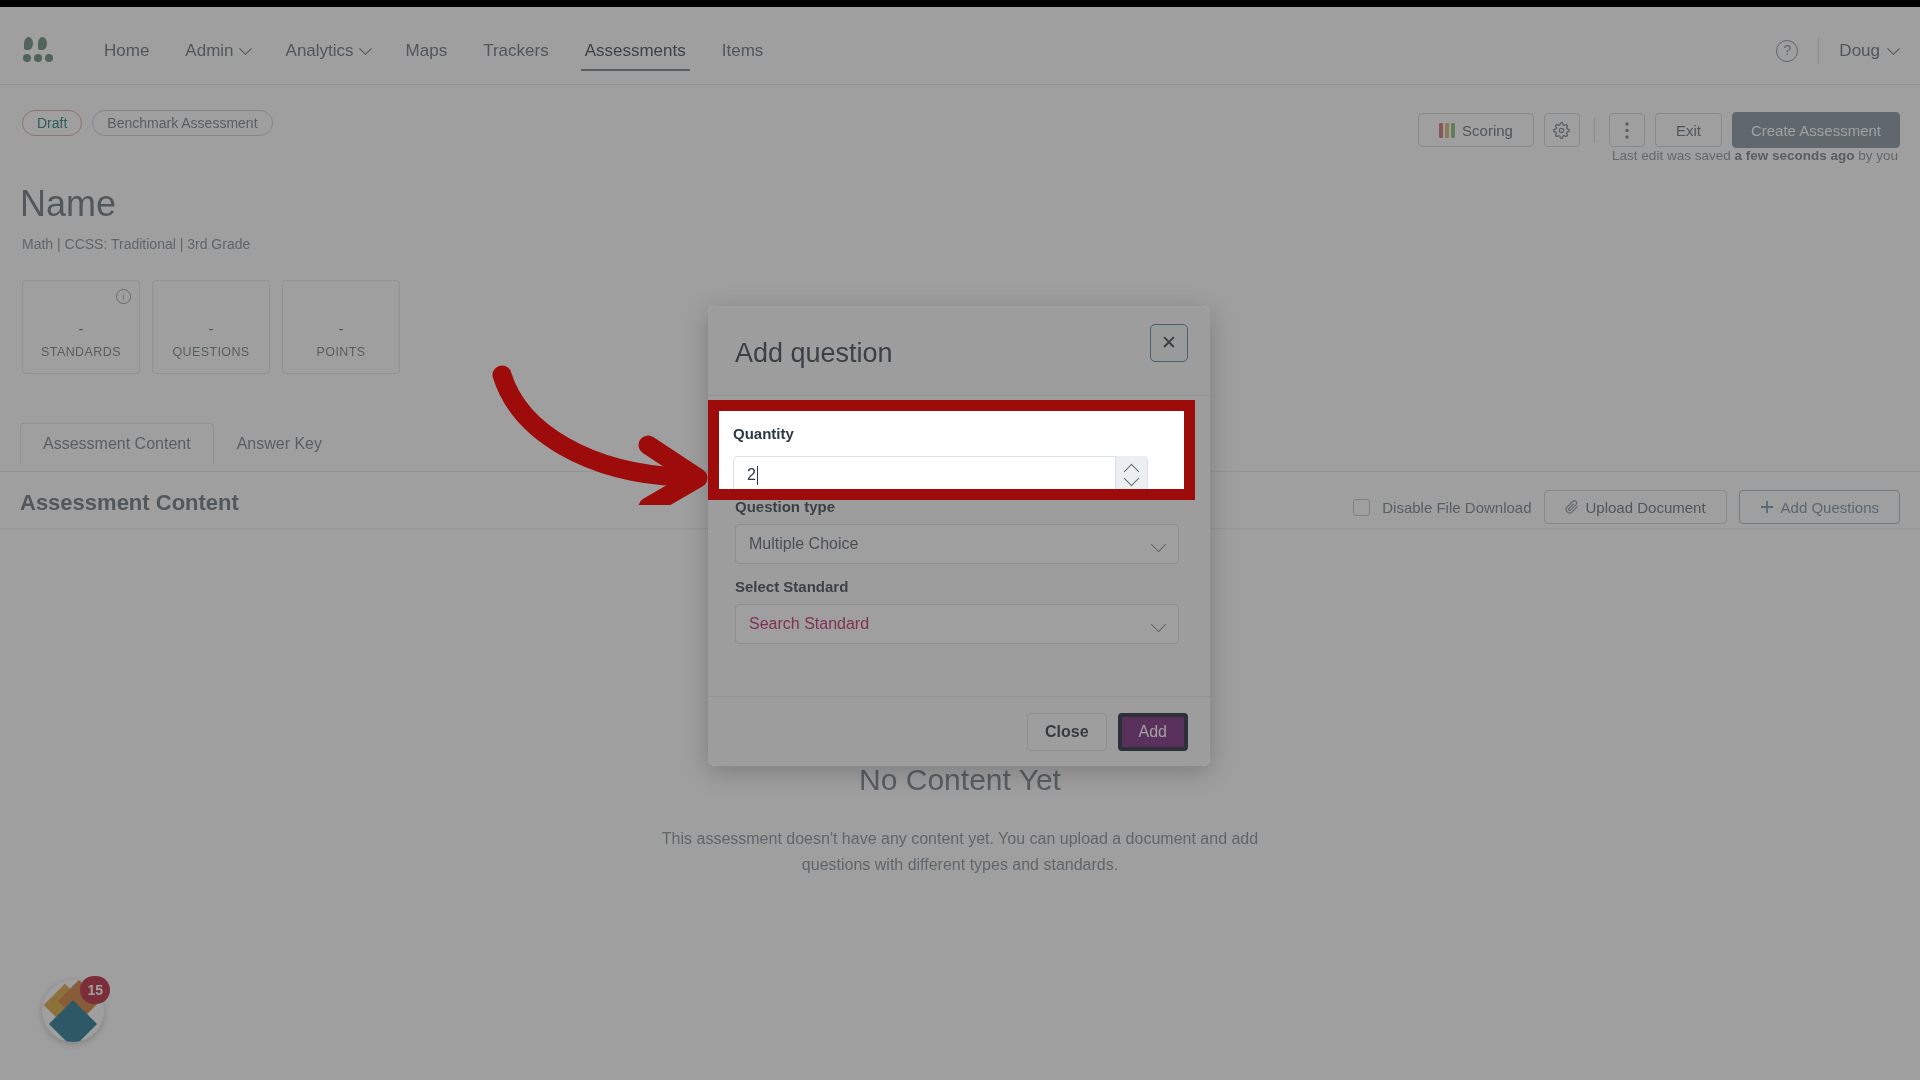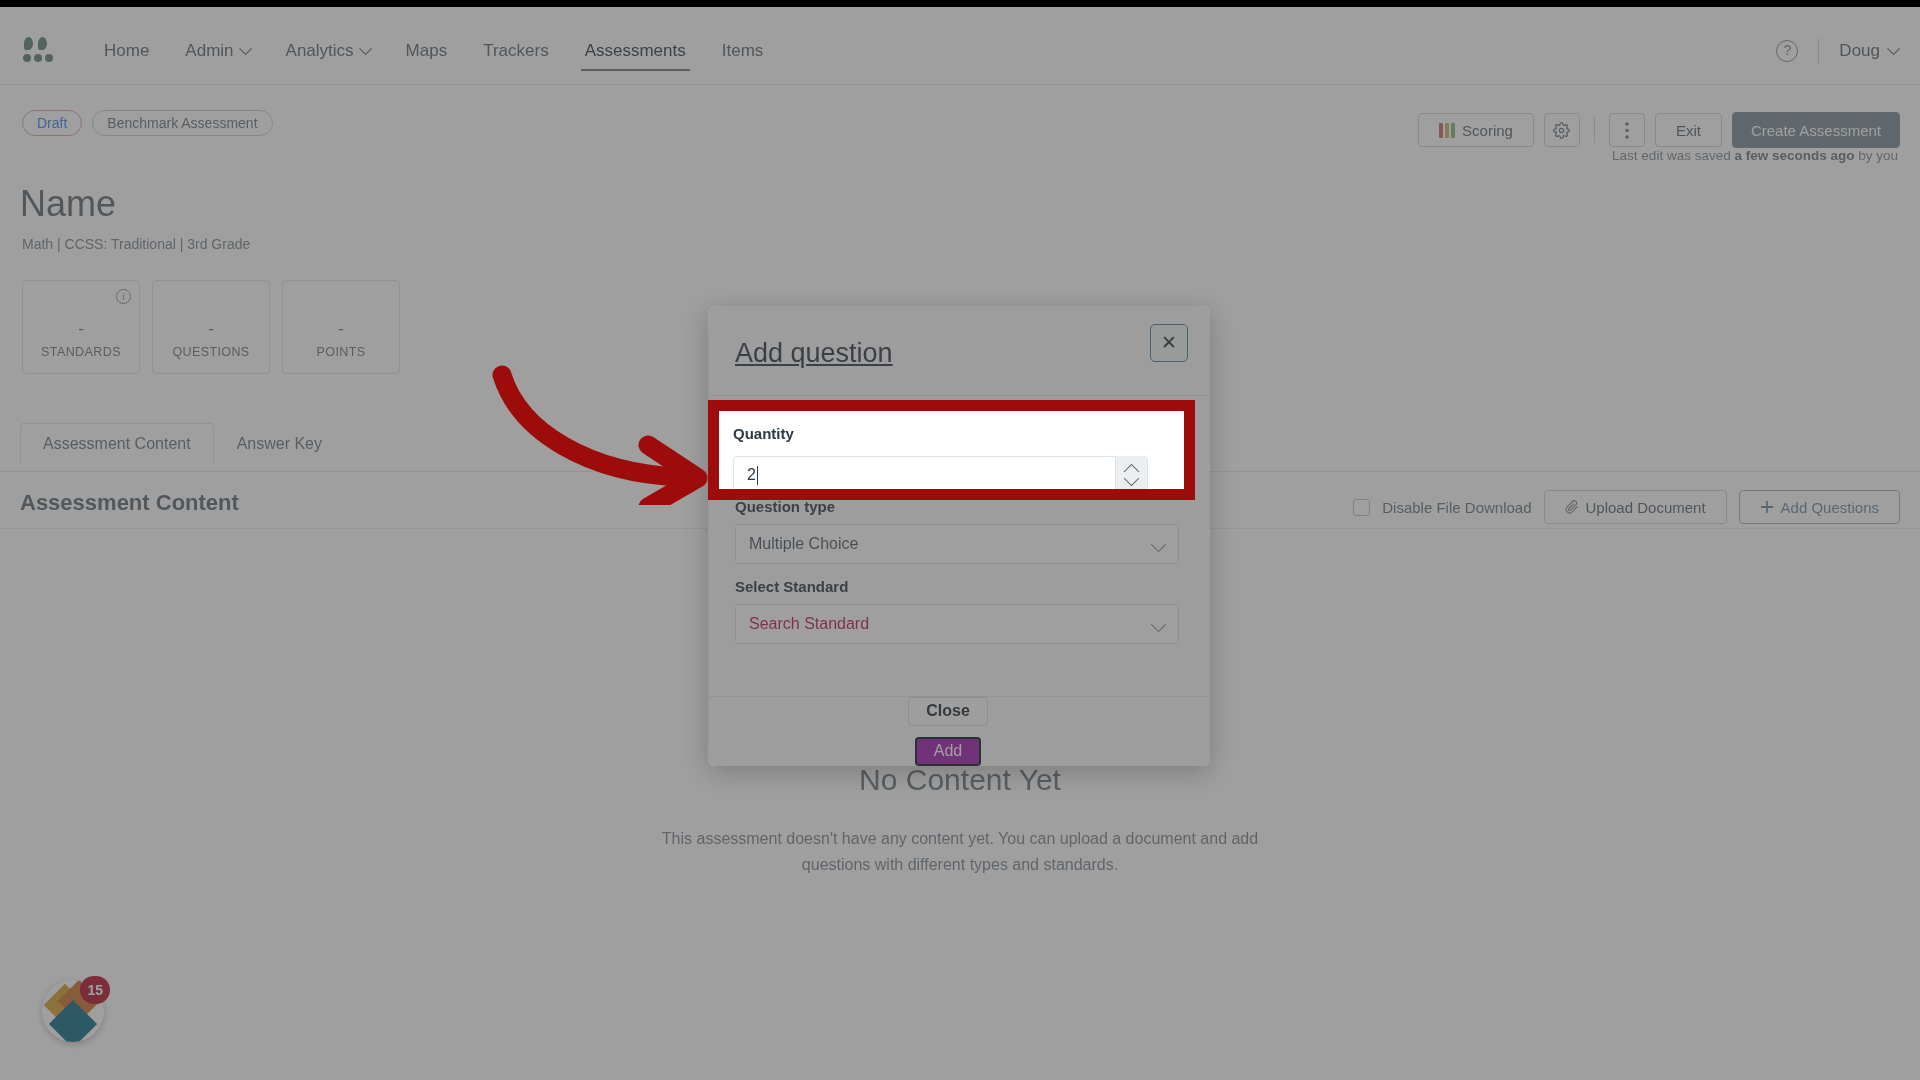--- a/index.html
+++ b/index.html
@@ -60,21 +60,21 @@
   .help-icon {
     width: 22px; height: 22px; border: 1.6px solid #7e8a94; border-radius: 50%;
     color: #7e8a94; font-size: 14px; line-height: 19px; text-align: center;
   }
   .navdiv { width: 1px; height: 26px; background: #d4d9dd; margin: 0 20px; }
   .user { display: flex; align-items: center; gap: 9px; color: #5b6670; font-size: 17px; }
 
   
   .badges { position: absolute; left: 22px; top: 92px; display: flex; gap: 10px; }
   .pill {
-    border: 1px solid #d9a6a0; color: #3b82f6; border-radius: 14px;
+    border: 1px solid #d9a6a0; color: #0f766e; border-radius: 14px;
     padding: 4px 14px; font-size: 14px;
   }
   .pill.grey { border-color: #c9ced3; color: #6b7780; }
 
   .title { position: absolute; left: 20px; top: 165px; font-size: 36px; color: #5e6a74; font-weight: 400; }
   .subtitle { position: absolute; left: 22px; top: 218px; font-size: 14px; color: #7c868f; text-align: center; }
 
   .statcards { position: absolute; left: 22px; top: 262px; display: flex; gap: 12px; }
   .statcard {
     width: 118px; height: 94px; border: 1px solid #dfe3e7; border-radius: 4px;
@@ -147,21 +147,21 @@
   #dim { position: absolute; left: 0; top: 7px; width: 1920px; height: 1073px; background: rgba(70,70,70,.52); }
 
   
   #modal {
     position: absolute; left: 708px; top: 306px; width: 502px; height: 460px;
     background: #fbfbfb; border-radius: 7px; box-shadow: 0 6px 26px rgba(0,0,0,.22);
     overflow: hidden;
   }
   #modal::after { content:""; position:absolute; inset:0; background: rgba(70,70,70,.52); pointer-events:none; }
   .modal-head { position: relative; height: 90px; border-bottom: 1px solid #e6e9ec; }
-  .modal-title { position: absolute; left: 27px; top: 32px; font-size: 27px; color: #2d3944; text-decoration: underline; }
+  .modal-title { position: absolute; left: 27px; top: 32px; font-size: 27px; color: #2d3944; }
   .modal-close {
     position: absolute; right: 22px; top: 18px; width: 38px; height: 38px;
     border: 1.6px solid #4a7da0; border-radius: 5px; background: #f3f4f5;
     color: #26323c; font-size: 19px; line-height: 35px; text-align: center;
   }
   .modal-body { position: relative; padding: 22px 31px 0 27px; height: 300px; }
   .fld-label { font-size: 15px; font-weight: bold; color: #2d3944; margin-bottom: 9px; }
   .fld {
     position: relative; height: 40px; border: 1px solid #d9dde1; border-radius: 4px;
     background: #fff; display: flex; align-items: center; padding: 0 13px;
@@ -177,28 +177,28 @@
   .spin .up, .spin .dn {
     position: absolute; left: 10px; width: 11px; height: 11px;
     border-right: 1.7px solid #5f6b75; border-bottom: 1.7px solid #5f6b75;
   }
   .spin .up { top: 10px; transform: rotate(-135deg); }
   .spin .dn { top: 17px; transform: rotate(45deg); }
   .caret { display: inline-block; width: 1px; height: 19px; background: #2d3944; margin-left: 1px; vertical-align: -4px; }
   .modal-foot {
     position: absolute; left: 0; bottom: 0; width: 100%; height: 70px;
     border-top: 1px solid #e6e9ec; display: flex; align-items: center;
-    justify-content: flex-end; gap: 11px; padding-right: 22px; flex-direction: column;
+    justify-content: flex-end; gap: 11px; padding-right: 22px;
   }
   .mbtn {
     height: 38px; padding: 0 17px; border-radius: 4px; font-size: 16px;
     display: flex; align-items: center; justify-content: center;
   }
   .mbtn.close { background: #fdfdfd; border: 1px solid #d7dbdf; color: #1e2a34; font-weight: bold; }
-  .mbtn.add { background: #a21caf; border: 2px solid #0f172a; color: #ffffff; justify-content: center; }
+  .mbtn.add { background: #701a75; border: 4px solid #0f172a; color: #ffffff; justify-content: center; }
 
   
   #annot { position: absolute; left: 0; top: 0; width: 1920px; height: 1080px; pointer-events: none; }
 
   
   #hl-window {
     position: absolute; left: 719px; top: 411px; width: 465px; height: 78px;
     background: #ffffff;
   }
   #hl-frame {

